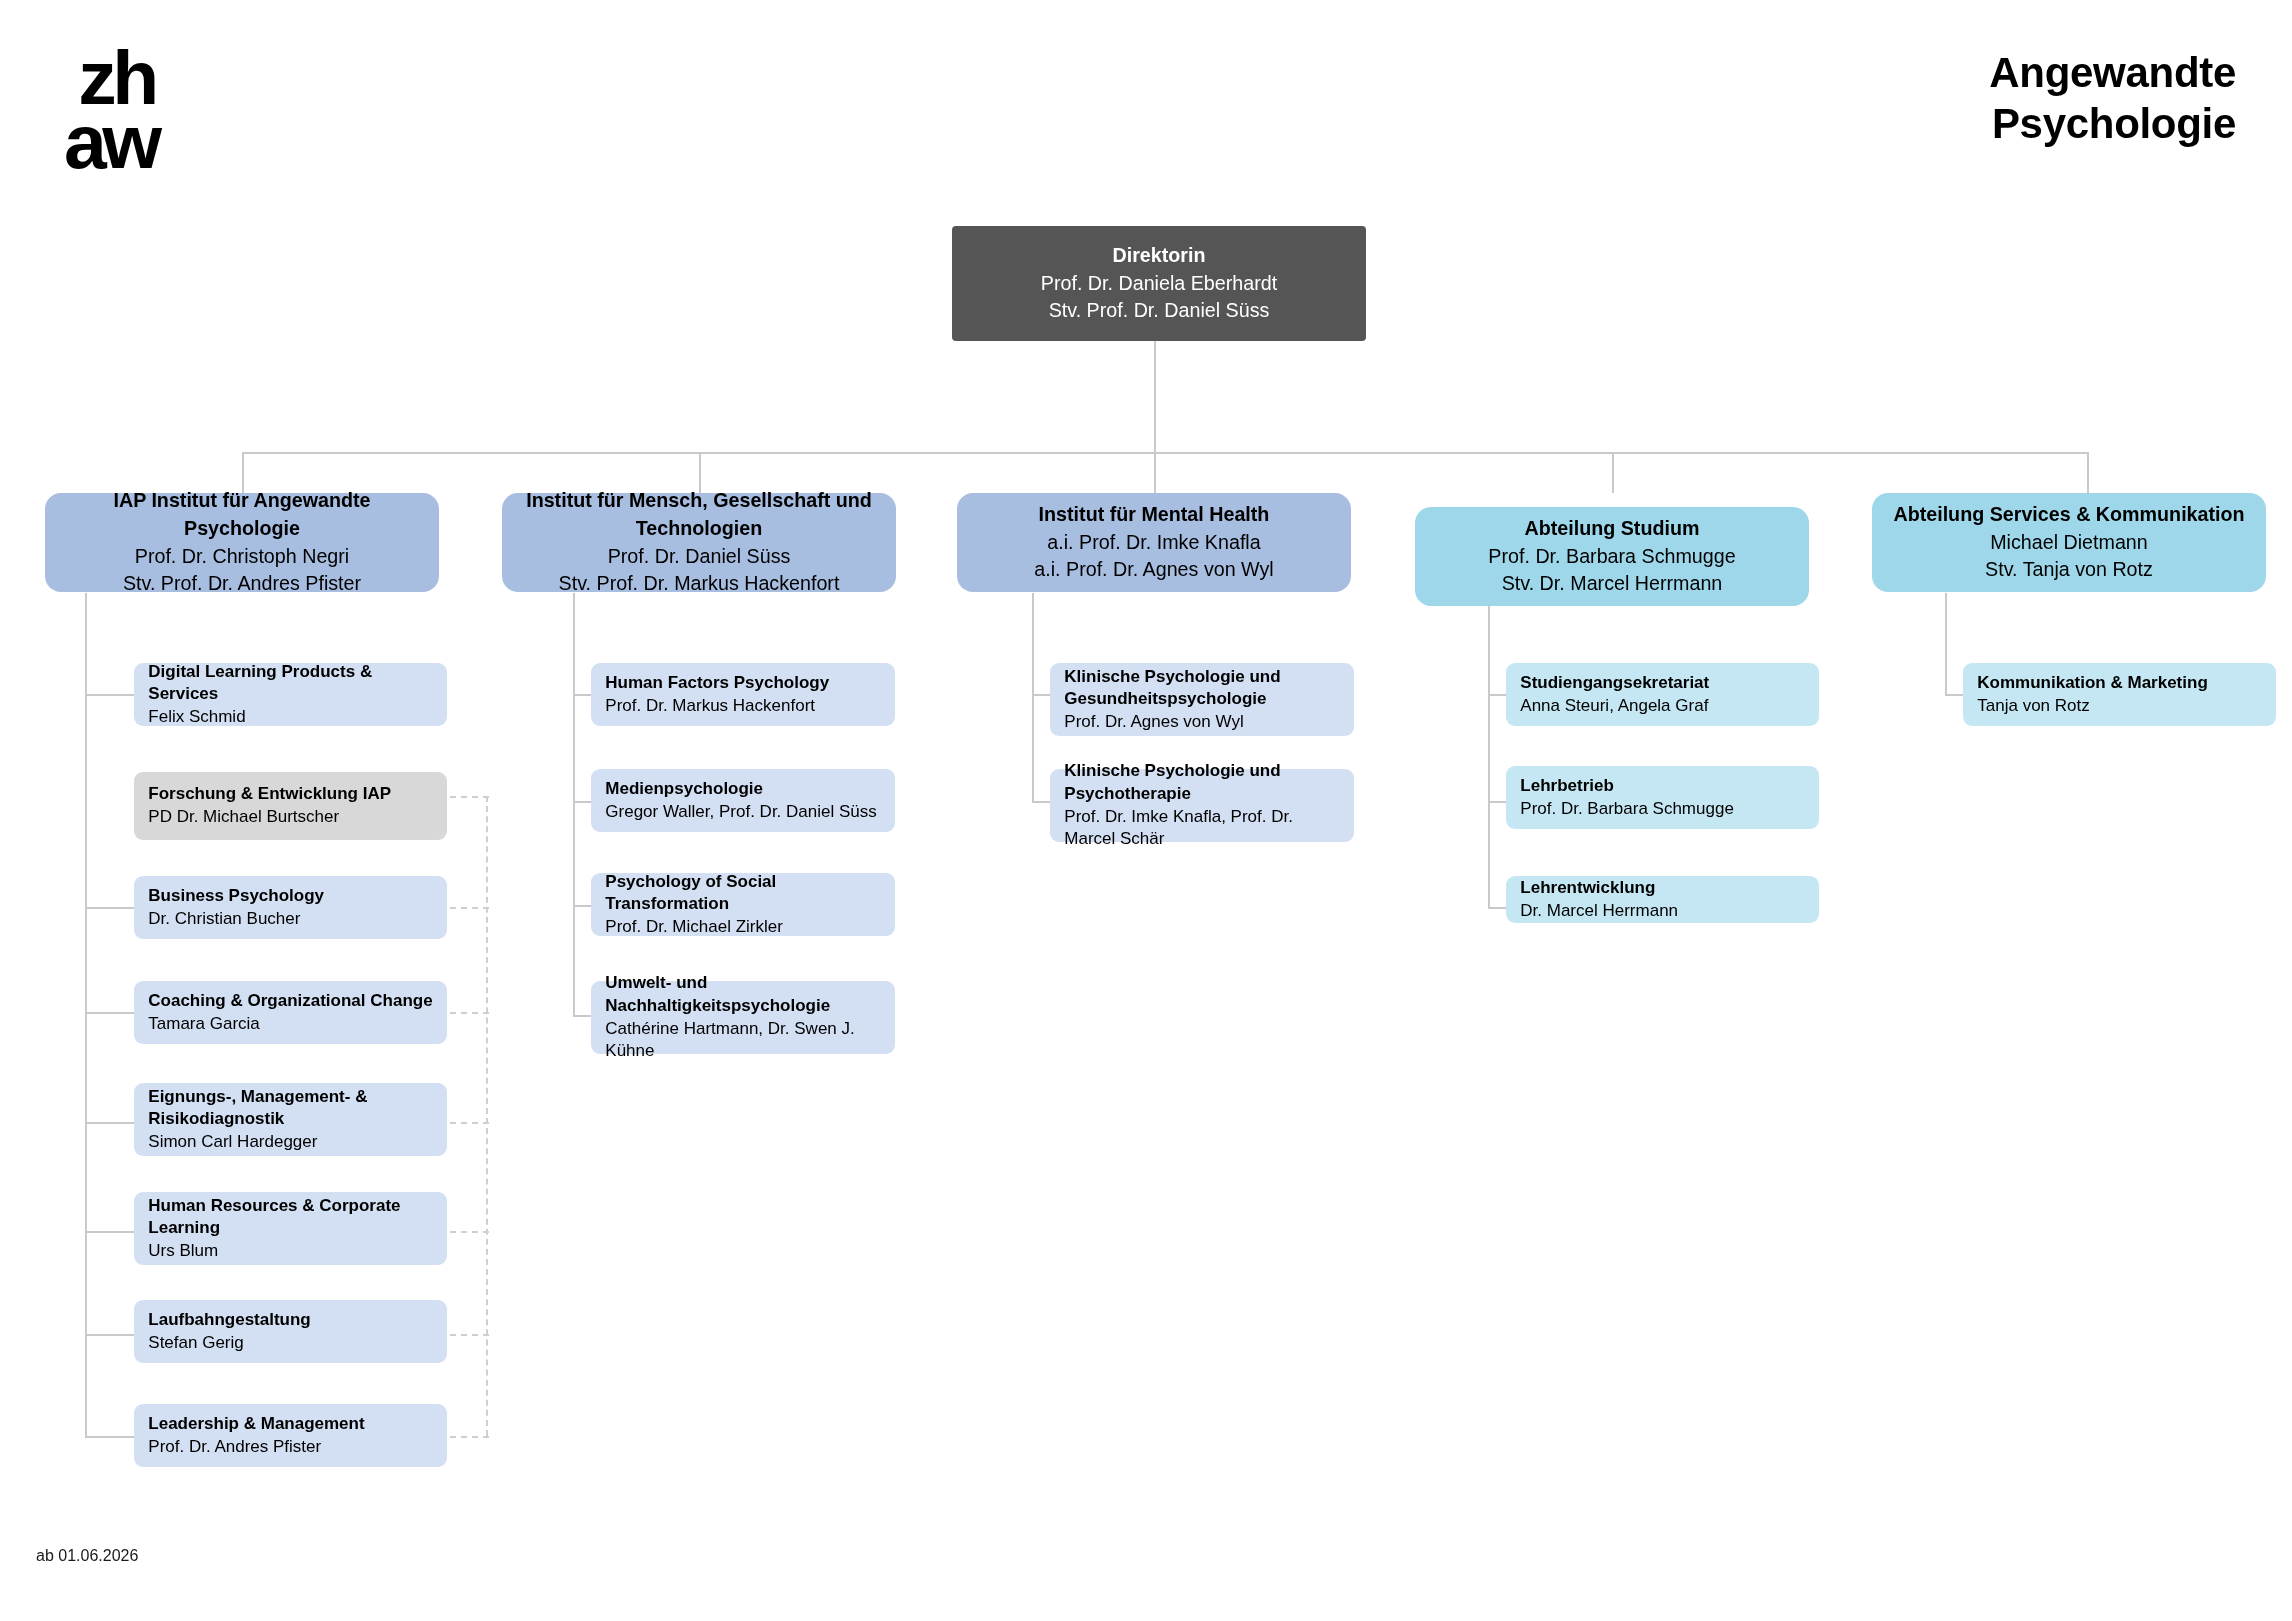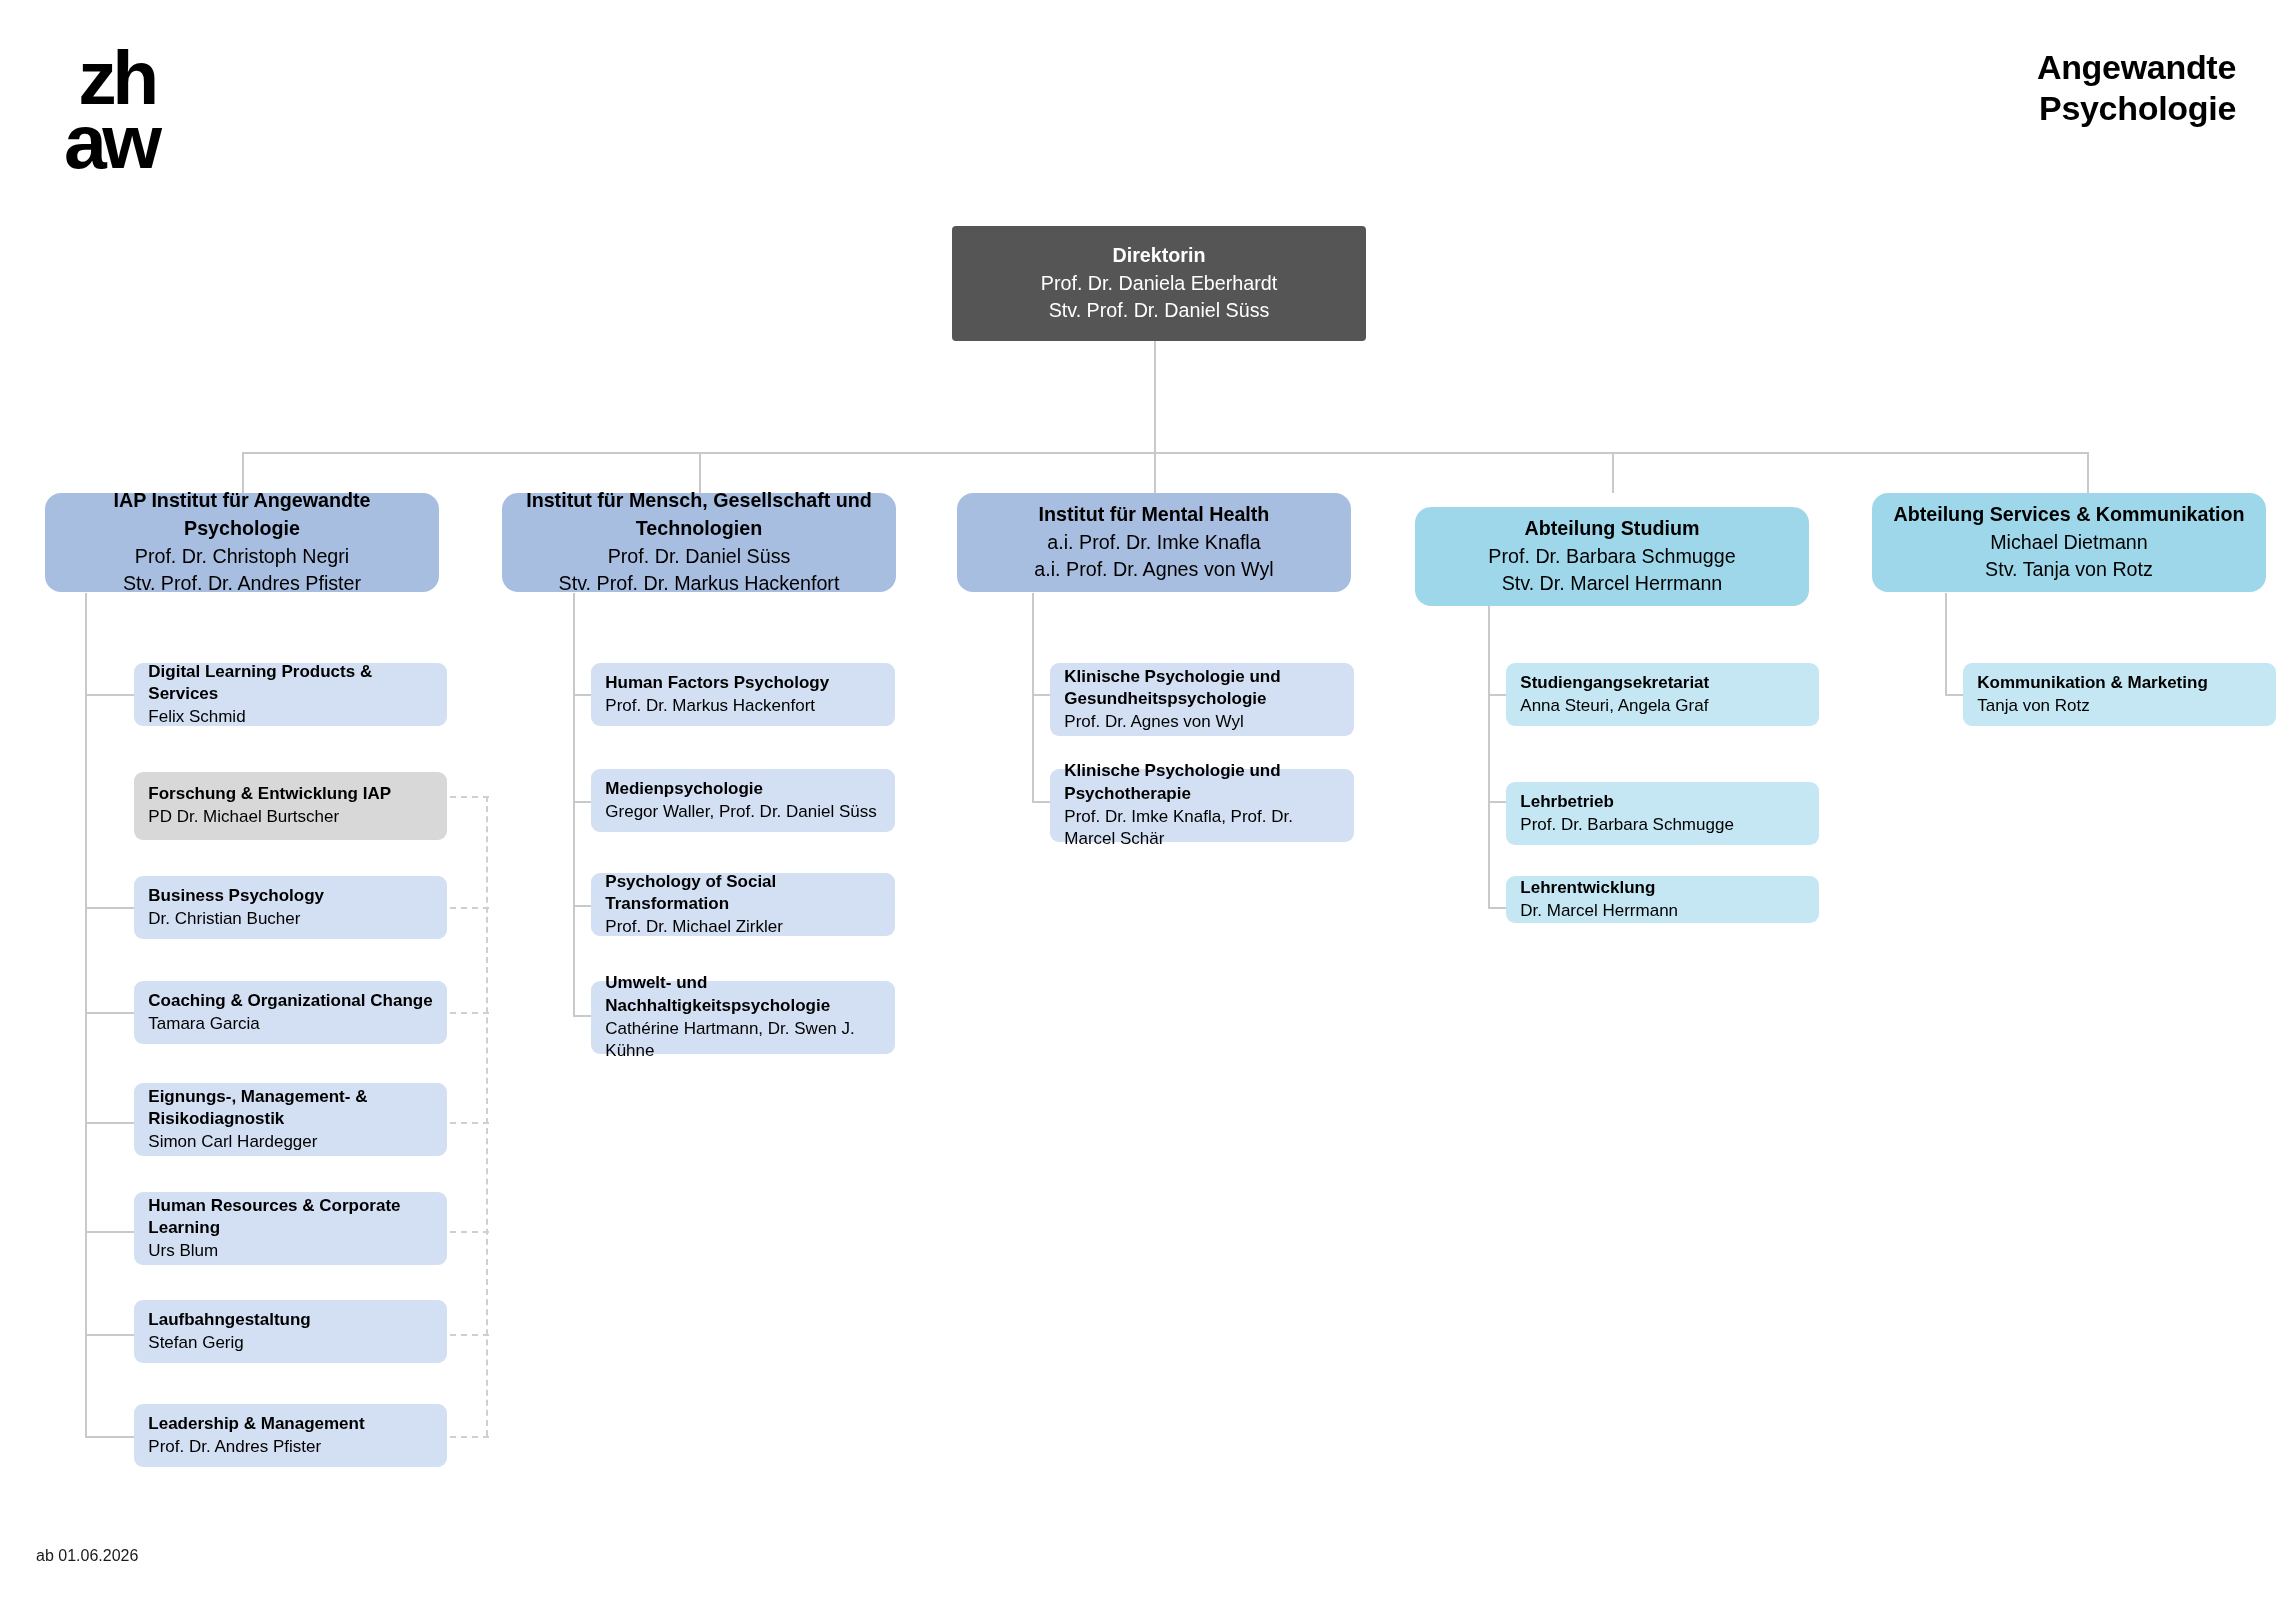--- a/index.html
+++ b/index.html
@@ -12,21 +12,21 @@
   #root { position: relative; width: 2293px; height: 1621px; overflow: hidden; }
 
   
   .logo { position: absolute; left: 64px; top: 34px; width: 152px; height: 170px; }
   .logo svg { display:block; }
 
   
   .header-title {
     position: absolute; right: 57px; top: 47px;
     text-align: right;
-    font-size: 34px; font-weight: 700; line-height: 1.22;
+    font-size: 42px; font-weight: 700; line-height: 1.22;
     color: #000;
     letter-spacing: -0.3px;
   }
 
   
   .vline { position: absolute; width: 1.8px; background: #c9c9c9; }
   .hline { position: absolute; height: 1.8px; background: #c9c9c9; }
   .vline-d {
     position: absolute; width: 0; border-left: 2.7px dashed #cfcfcf;
   }
@@ -269,21 +269,21 @@
           <div>Psychotherapie</div>
         </div>
         <div class="n-sub">Prof. Dr. Imke Knafla, Prof. Dr. Marcel Schär</div>
       </div>
       <div class="node leaf c-palec" style="left: 1506px; top: 663px; width: 313px; height: 63px;">
         <div class="n-title">
           <div>Studiengangsekretariat</div>
         </div>
         <div class="n-sub">Anna Steuri, Angela Graf</div>
       </div>
-      <div class="node leaf c-palec" style="left: 1506px; top: 782px; width: 313px; height: 63px;">
+      <div class="node leaf c-palec" style="left: 1506px; top: 766px; width: 313px; height: 63px;">
         <div class="n-title">
           <div>Lehrbetrieb</div>
         </div>
         <div class="n-sub">Prof. Dr. Barbara Schmugge</div>
       </div>
       <div class="node leaf c-palec" style="left: 1506px; top: 876px; width: 313px; height: 47px;">
         <div class="n-title">
           <div>Lehrentwicklung</div>
         </div>
         <div class="n-sub">Dr. Marcel Herrmann</div>

